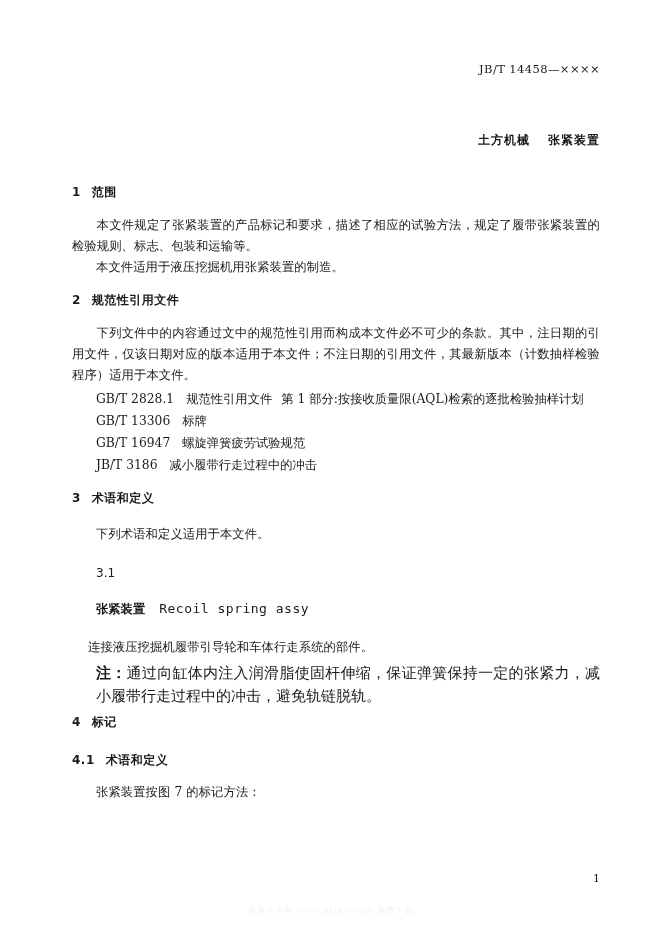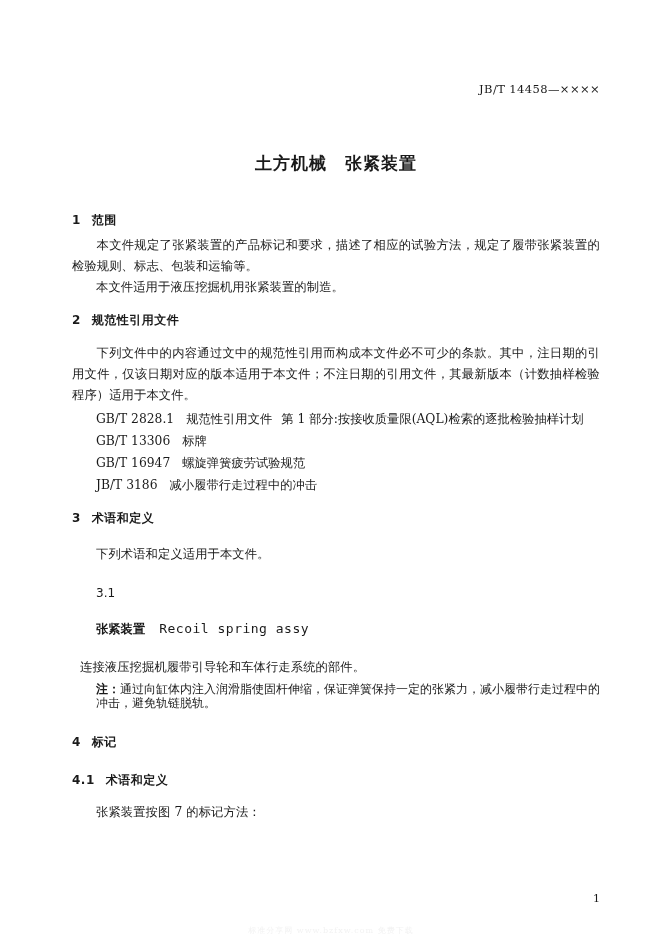--- a/index.html
+++ b/index.html
@@ -14,21 +14,20 @@
     font-family: "DejaVu Serif", "Liberation Serif", serif;
     color: #1a1a1a;
     overflow: hidden;
   }
   .page {
     position: absolute;
     left: 0; top: 0;
     width: 662px;
     height: 752px;
     background: #fff;
-    margin-top: 20px;
   }
   .content {
     position: absolute;
     left: 72px;
     top: 0;
     width: 528px;
   }
 
   
   .header {
@@ -41,22 +40,22 @@
     font-size: 11.5px;
     letter-spacing: 0.4px;
     color: #1a1a1a;
   }
 
   
   .doc-title {
     position: absolute;
     top: 132px;
     width: 100%;
-    text-align: center;
-    font-size: 17px;
+    text-align: right;
+    font-size: 12px;
     font-weight: bold;
     letter-spacing: 1px;
     font-family: "DejaVu Sans", "Liberation Sans", sans-serif;
   }
   .doc-title .gap { display: inline-block; width: 18px; }
 
   
   .sec {
     position: absolute;
     font-size: 12px;
@@ -103,22 +102,22 @@
   .term-name .en {
     font-family: "DejaVu Sans Mono", "Liberation Mono", monospace;
     font-weight: normal;
     font-size: 13px;
     letter-spacing: 0.5px;
   }
   .term-name .tgap { display: inline-block; width: 14px; }
 
   .note {
     position: absolute;
-    font-size: 12px;
-    line-height: 14px;
+    font-size: 15px;
+    line-height: 23px;
     text-align: justify;
     text-justify: inter-ideograph;
   }
   .note .note-label {
     font-weight: bold;
     font-family: "DejaVu Sans", "Liberation Sans", sans-serif;
   }
 
   .page-number {
     position: absolute;
@@ -147,21 +146,21 @@
 <div class="page">
 
   <div class="content">
 
     <div class="header">JB/T 14458—××××</div>
 
     <div class="doc-title">
       <span>土方机械</span><span class="gap"></span><span>张紧装置</span>
     </div>
 
-    <div class="sec" style="top:192px; left:0;text-align:right;">
+    <div class="sec" style="top:184px; left:0;text-align:right;">
       <span class="num">1</span><span class="sgap"></span><span>范围</span>
     </div>
 
     <div class="para indent" style="top:215px; left:0; width:528px;">本文件规定了张紧装置的产品标记和要求，描述了相应的试验方法，规定了履带张紧装置的检验规则、标志、包装和运输等。</div>
     <div class="para" style="top:257px; left:24px; width:504px;">本文件适用于液压挖掘机用张紧装置的制造。</div>
 
     <div class="sec" style="top:292px; left:0;">
       <span class="num">2</span><span class="sgap"></span><span>规范性引用文件</span>
     </div>
 
@@ -188,21 +187,21 @@
     </div>
 
     <div class="para" style="top:524px; left:24px; width:504px;">下列术语和定义适用于本文件。</div>
 
     <div class="term-num" style="top:566px; left:24px;">3.1</div>
 
     <div class="term-name" style="top:601px; left:24px;">
       <span>张紧装置</span><span class="tgap"></span><span class="en">Recoil spring assy</span>
     </div>
 
-    <div class="para" style="top:637px; left:8px; width:504px;">连接液压挖掘机履带引导轮和车体行走系统的部件。</div>
+    <div class="para" style="top:637px; left:16px; width:504px;">连接液压挖掘机履带引导轮和车体行走系统的部件。</div>
 
     <div class="note" style="top:662px; left:24px; width:504px;">
       <span class="note-label">注：</span><span>通过向缸体内注入润滑脂使固杆伸缩，保证弹簧保持一定的张紧力，减小履带行走过程中的冲击，避免轨链脱轨。</span>
     </div>
 
     <div class="sec" style="top:714px; left:0;">
       <span class="num">4</span><span class="sgap"></span><span>标记</span>
     </div>
 
     <div class="sec" style="top:752px; left:0;">

